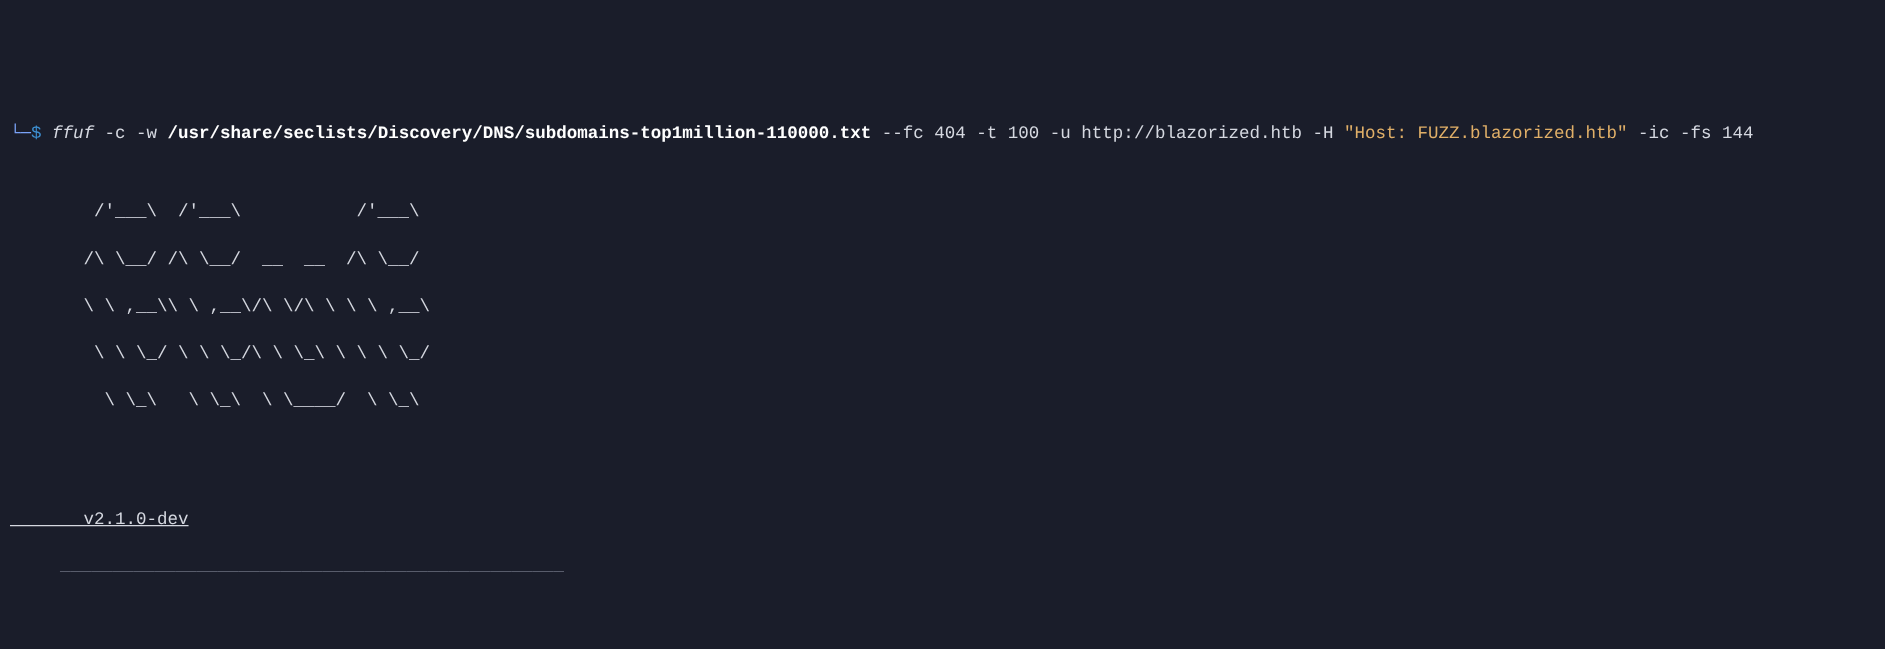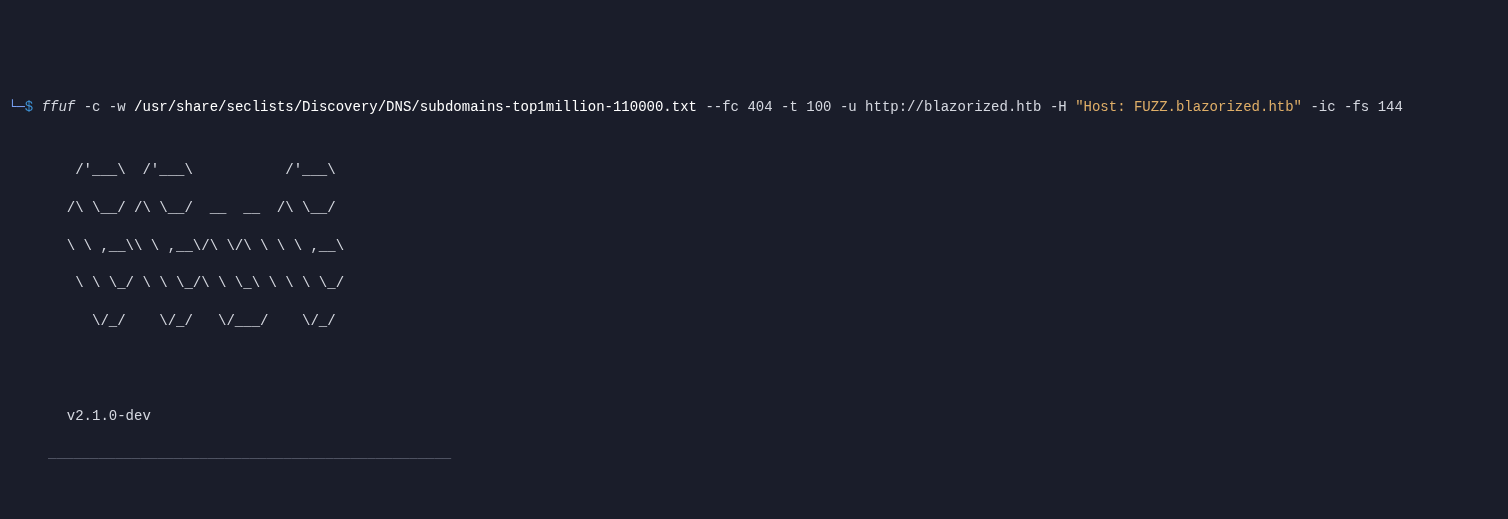--- a/index.html
+++ b/index.html
@@ -11,40 +11,40 @@
       line-height: 1.35;
       padding: 4px 8px;
       white-space: pre;
       overflow-x: auto;
     }
     .prompt-line { color: #d5d8e0; }
     .prompt-symbol { color: #7aa2f7; }
     .prompt-dollar { color: #3d8fd1; }
     .cmd-name { color: #d5d8e0; font-style: italic; }
     .flag-fc { color: #d5d8e0; text-align: center; }
-    .bold-white { color: #ffffff; font-weight: normal; }
+    .bold-white { color: #ffffff; font-weight: bold; }
     .string-yellow { color: #e0af68; }
     .ascii-art { color: #d5d8e0; margin-top: 6px; }
-    .version { color: #d5d8e0; }
+    .version { color: #d5d8e0; text-decoration: underline; }
     .separator { color: #666a7a; margin-left: 40px; }
     .flag { color: #d5d8e0; }
   </style>
 </head>
 <body>
 
 
 
 <div>
 <div class="prompt-line"><span class="prompt-symbol">└─</span><span class="prompt-dollar">$</span> <span class="cmd-name">ffuf</span> <span class="flag">-c</span> <span class="flag">-w</span> <span class="bold-white">/usr/share/seclists/Discovery/DNS/subdomains-top1million-110000.txt</span> <span class="flag-fc">--fc</span> <span>404</span> <span class="flag">-t</span> <span>100</span> <span class="flag">-u</span> <span>http://blazorized.htb</span> <span class="flag">-H</span> <span class="string-yellow">"Host: FUZZ.blazorized.htb"</span> <span class="flag">-ic</span> <span class="flag">-fs</span> <span>144</span></div>
 <div class="ascii-art">
 <div>        /'___\  /'___\           /'___\</div>
 <div>       /\ \__/ /\ \__/  __  __  /\ \__/</div>
 <div>       \ \ ,__\\ \ ,__\/\ \/\ \ \ \ ,__\</div>
 <div>        \ \ \_/ \ \ \_/\ \ \_\ \ \ \ \_/</div>
-<div>          \/_/    \/_/   \/___/    \/_/</div>
+<div>         \ \_\   \ \_\  \ \____/  \ \_\</div>
 </div>
 <div> </div>
 <div class="version">       v2.1.0-dev</div>
 <div class="separator">________________________________________________</div>
 
 
 
 
 
 

